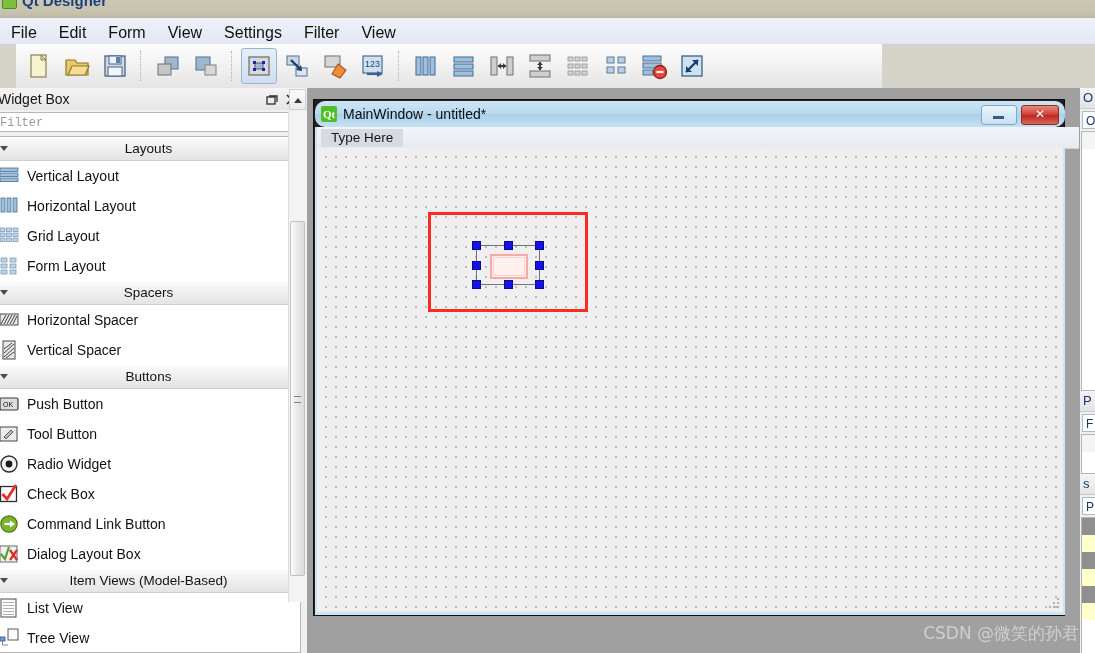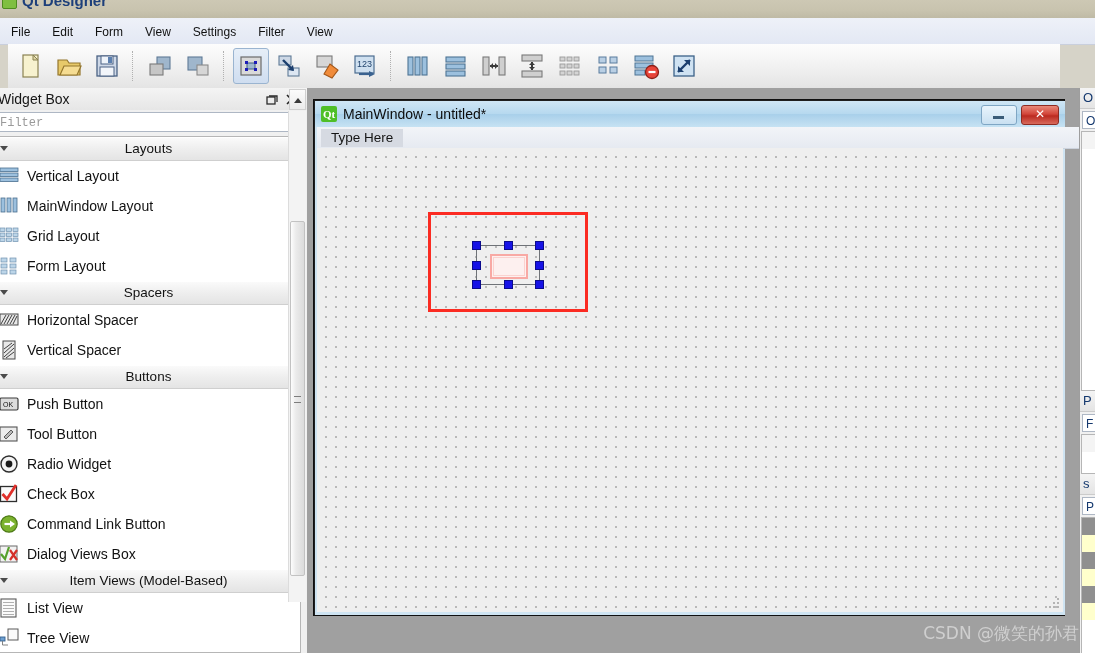--- a/index.html
+++ b/index.html
@@ -24,25 +24,25 @@
     background:#7fbf3f;border:1px solid #4e8b1e;border-radius:2px;
   }
   
   #menubar{
     position:absolute;left:0;top:18px;width:1095px;height:26px;
     background:linear-gradient(180deg,#eef1f8 0%,#e3e8f4 100%);
     border-bottom:1px solid #c9cfdd;
   }
   #menubar .mi{
     position:relative;display:inline-block;padding:4px 11px;margin-top:2px;
-    font-size:12px;color:#101010;cursor:default;line-height:17px;
+    font-size:16px;color:#101010;cursor:default;line-height:17px;
   }
   
   #toolbar{
-    position:absolute;left:8px;top:44px;width:1052px;height:44px;
+    position:absolute;left:16px;top:44px;width:866px;height:44px;
     background:linear-gradient(180deg,#fdfdfd 0%,#f0f0f0 55%,#e4e4e4 100%);
     border-bottom:1px solid #b9b9b9;
   }
   .tb-inner{position:absolute;left:0;top:0;height:44px;white-space:nowrap;}
   .tbtn{
     display:inline-block;width:34px;height:34px;margin:4px 1px;
     vertical-align:middle;position:relative;border:1px solid transparent;
     border-radius:3px;
   }
   .tbtn.sel{border:1px solid #9ab4d0;background:linear-gradient(180deg,#e6eef8,#cfddf0);}
@@ -122,20 +122,21 @@
     background:#a0a0a0;
   }
   
   #formwin{
     position:absolute;left:6px;top:11px;width:752px;height:517px;
     background:#1f1f1f;border:1px solid #101010;box-sizing:border-box;
   }
   #form-title{
     position:absolute;left:1px;top:1px;width:750px;height:26px;
     background:linear-gradient(180deg,#cfe6f5 0%,#b7d9ef 48%,#a9d0ea 52%,#c6e2f3 100%);
+    border-radius:10px;
   }
   #form-qticon{
     position:absolute;left:6px;top:5px;width:16px;height:16px;
     background:#4fbf28;border-radius:2px;
   }
   #form-qticon span{
     position:absolute;left:2px;top:0px;font-size:11px;font-weight:bold;color:#fff;
     font-family:"Liberation Serif","DejaVu Serif",serif;line-height:16px;
   }
   #form-titletext{
@@ -370,21 +371,21 @@
                 <rect x="1" y="7" width="18" height="3.5"></rect>
                 <rect x="1" y="12" width="18" height="3.5"></rect>
               </g>
             </svg></span><span>Vertical Layout</span></div>
         <div class="wb-item"><span class="ico"><svg width="20" height="20" viewBox="0 0 20 20">
               <g fill="#9cc0de" stroke="#4a6f8f" stroke-width="0.8">
                 <rect x="2" y="2" width="4" height="14"></rect>
                 <rect x="8" y="2" width="4" height="14"></rect>
                 <rect x="14" y="2" width="4" height="14"></rect>
               </g>
-            </svg></span><span>MainWindow Layout</span></div>
+            </svg></span><span>Horizontal Layout</span></div>
         <div class="wb-item"><span class="ico"><svg width="20" height="20" viewBox="0 0 20 20">
               <g fill="#bcd5e8" stroke="#6f92b0" stroke-width="0.7">
                 <rect x="1" y="2" width="5" height="3.5"></rect>
                 <rect x="7.5" y="2" width="5" height="3.5"></rect>
                 <rect x="14" y="2" width="5" height="3.5"></rect>
                 <rect x="1" y="7" width="5" height="3.5"></rect>
                 <rect x="7.5" y="7" width="5" height="3.5"></rect>
                 <rect x="14" y="7" width="5" height="3.5"></rect>
                 <rect x="1" y="12" width="5" height="3.5"></rect>
                 <rect x="7.5" y="12" width="5" height="3.5"></rect>
@@ -440,21 +441,21 @@
             </svg></span><span>Check Box</span></div>
         <div class="wb-item"><span class="ico"><svg width="20" height="20" viewBox="0 0 20 20">
               <circle cx="10" cy="10" r="8.2" fill="#7cb32f" stroke="#4d7a16" stroke-width="1.2"></circle>
               <path d="M5.5 10 H13" stroke="#fff" stroke-width="2.2"></path>
               <path d="M16 10 L11 6.5 V13.5 Z" fill="#fff"></path>
             </svg></span><span>Command Link Button</span></div>
         <div class="wb-item"><span class="ico"><svg width="20" height="20" viewBox="0 0 20 20">
               <rect x="1" y="2" width="17" height="16" fill="#f2f2f2" stroke="#6a6a6a" stroke-width="1"></rect>
               <path d="M2 10 L6 15 L10 3" fill="none" stroke="#55a02c" stroke-width="2.2"></path>
               <path d="M11 6 L18 16 M18 6 L11 16" stroke="#d4302a" stroke-width="2.2"></path>
-            </svg></span><span>Dialog Views Box</span></div>
+            </svg></span><span>Dialog Layout Box</span></div>
         <div class="wb-group"><span class="arw"></span><span>Item Views (Model-Based)</span></div>
         <div class="wb-item"><span class="ico"><svg width="20" height="20" viewBox="0 0 20 20">
               <rect x="2" y="1" width="15" height="18" fill="#fbfbfb" stroke="#5a5a5a" stroke-width="1.1"></rect>
               <g stroke="#b0b0b0" stroke-width="1">
                 <path d="M4 4.5 H15"></path>
                 <path d="M4 7.5 H15"></path>
                 <path d="M4 10.5 H15"></path>
                 <path d="M4 13.5 H15"></path>
                 <path d="M4 16.5 H15"></path>
               </g>

